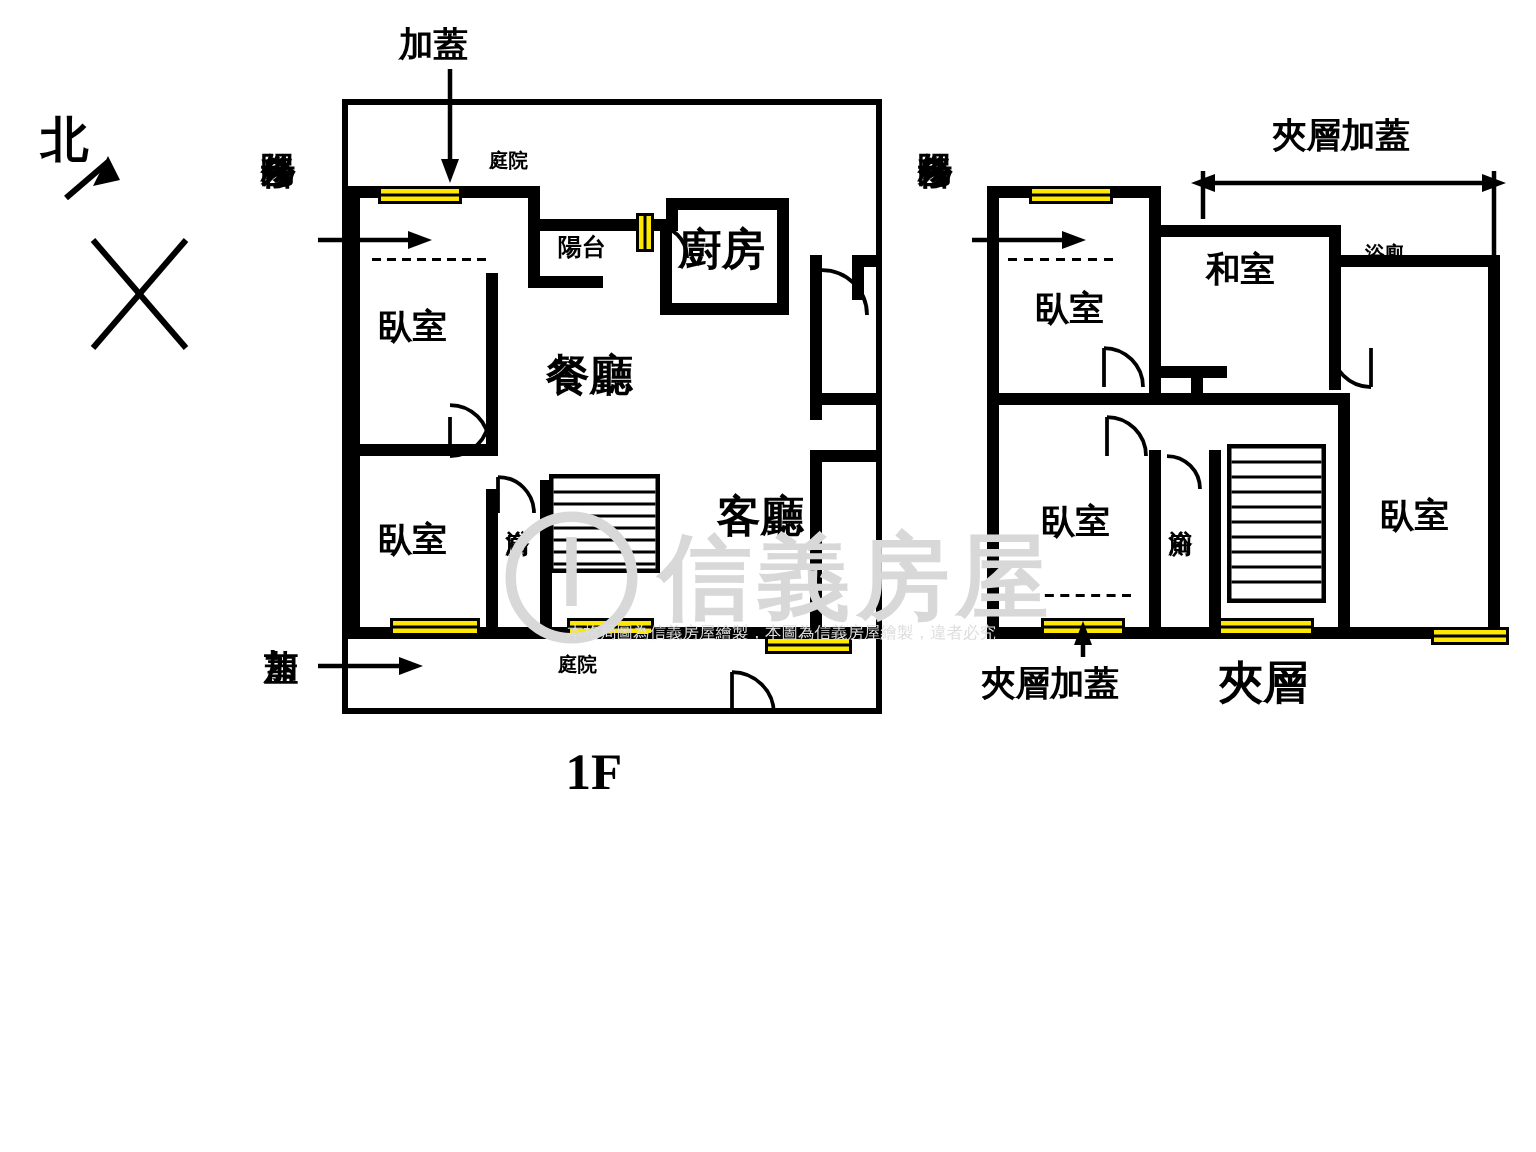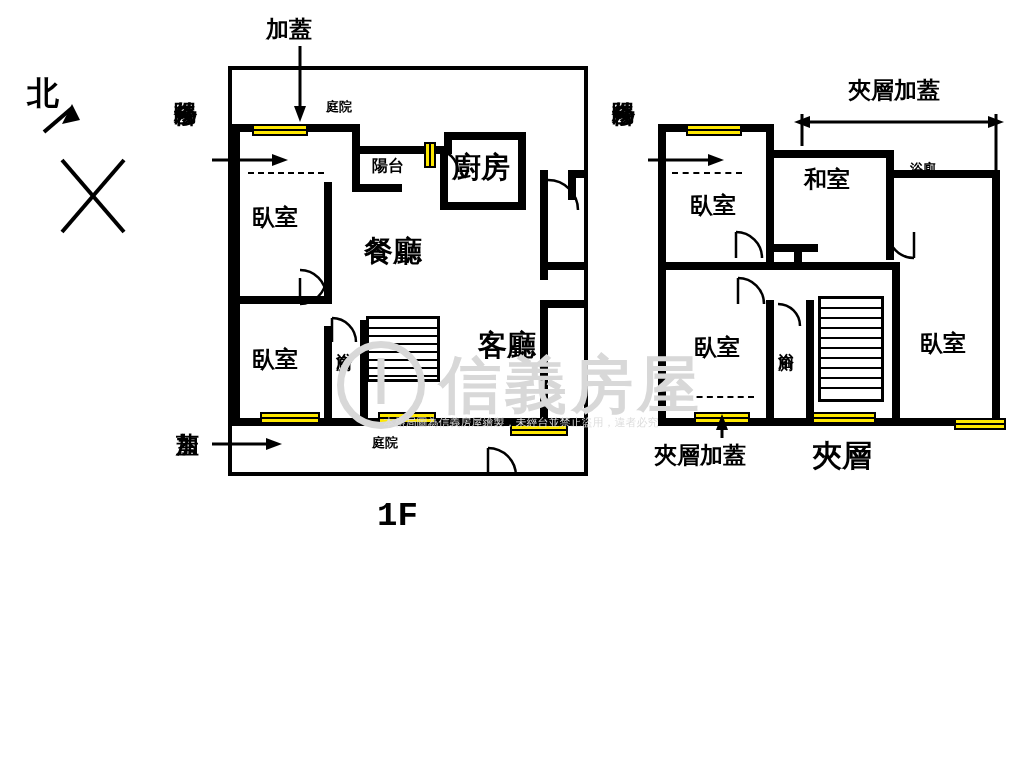--- a/index.html
+++ b/index.html
@@ -170,42 +170,42 @@
     font-family: "Liberation Serif", "DejaVu Serif", serif;
     letter-spacing: 0px;
     text-align: left;
   }
   #floor-label {
     position: absolute;
     left: 377px;
     top: 497px;
     font-size: 34px;
     font-weight: 700;
-    font-family: Liberation Mono, monospace;
+    font-family: Liberation Serif, serif;
   }
   #north-label {
     position: absolute;
     left: 27px;
     top: 72px;
     font-size: 32px;
     font-weight: 700;
   }
 </style>
 </head>
 <body>
 
 <div id="stage">
 
   <div id="north-label">北</div>
 
   <div id="watermark">
     <div class="wm-logo"></div>
     <span>信義房屋</span>
   </div>
-  <div id="wm-note">本格局圖為信義房屋繪製，未經台並禁止盜用，違者必究</div>
+  <div id="wm-note">本格局圖為信義房屋繪製，本圖為信義房屋繪製，違者必究</div>
 
   <div class="wall" style="left:228px; top:66px; width:360px; height:4px;"></div>
   <div class="wall" style="left:228px; top:66px; width:4px; height:410px;"></div>
   <div class="wall" style="left:584px; top:66px; width:4px; height:410px;"></div>
   <div class="wall" style="left:228px; top:472px; width:360px; height:4px;"></div>
 
   <div class="wall" style="left:232px; top:124px; width:8px; height:302px;"></div>
   <div class="wall" style="left:232px; top:124px; width:120px; height:8px;"></div>
   <div class="wall" style="left:352px; top:124px; width:8px; height:30px;"></div>
   <div class="wall" style="left:352px; top:146px; width:100px; height:8px;"></div>

